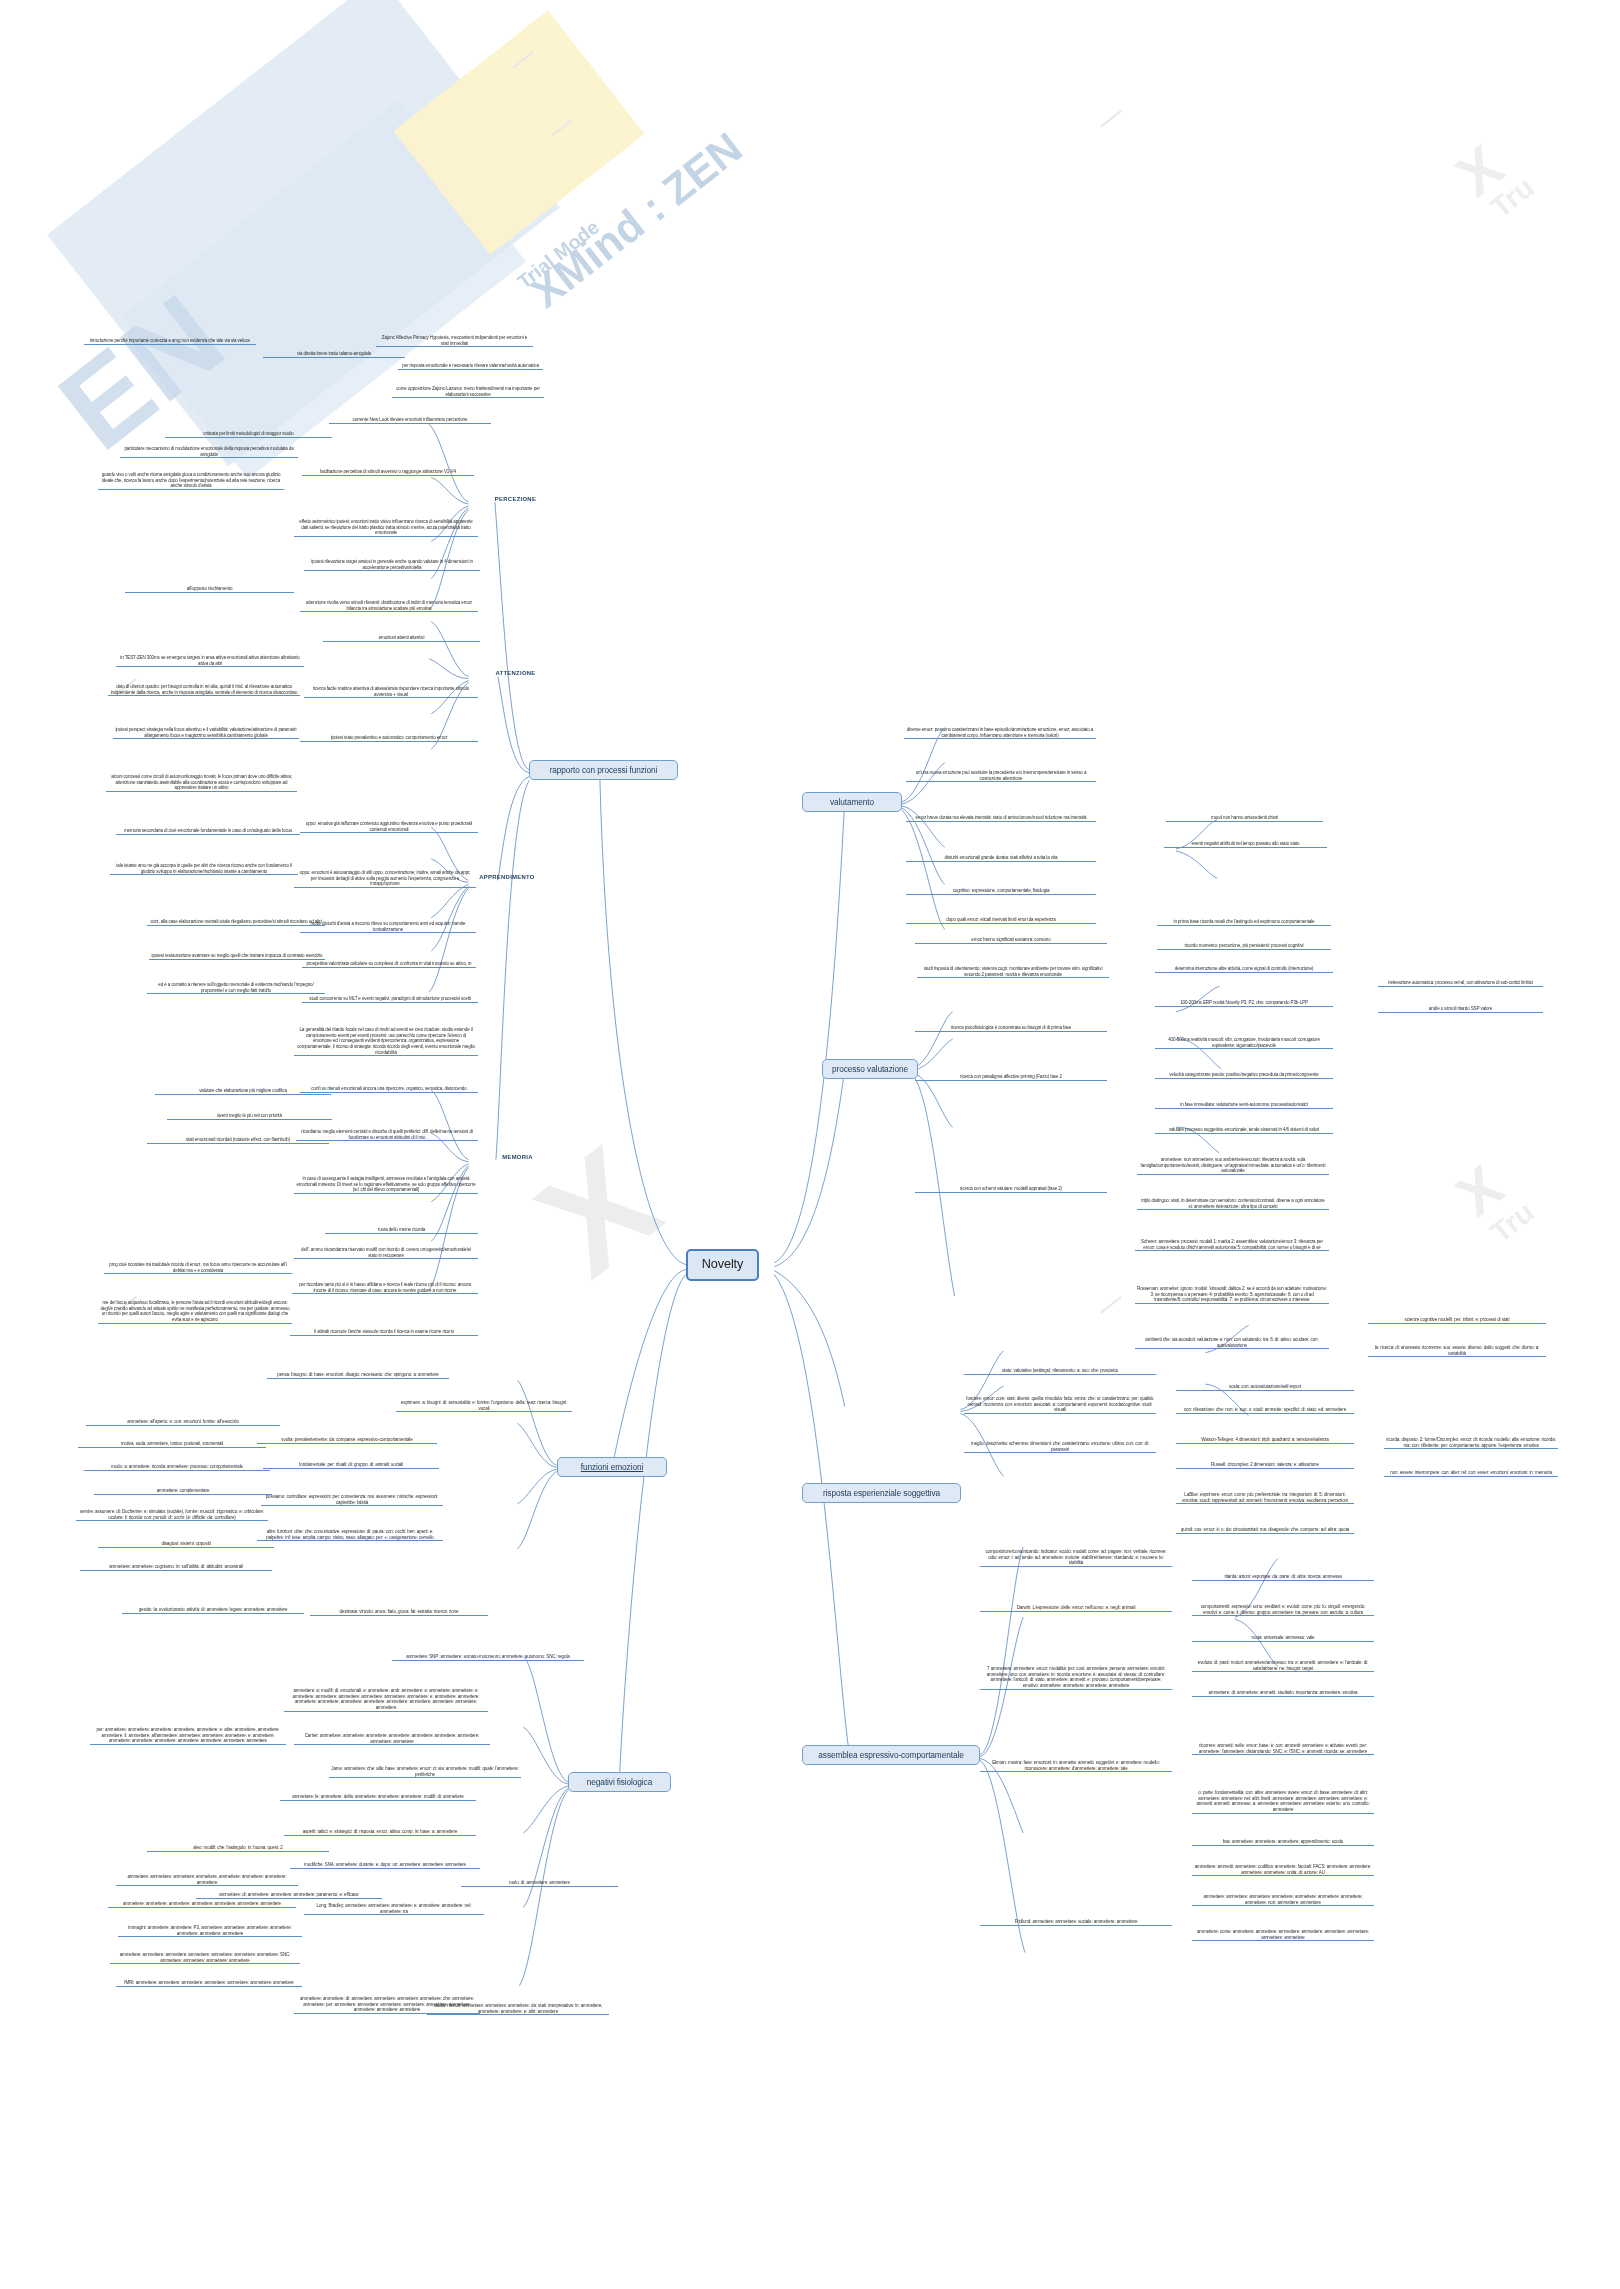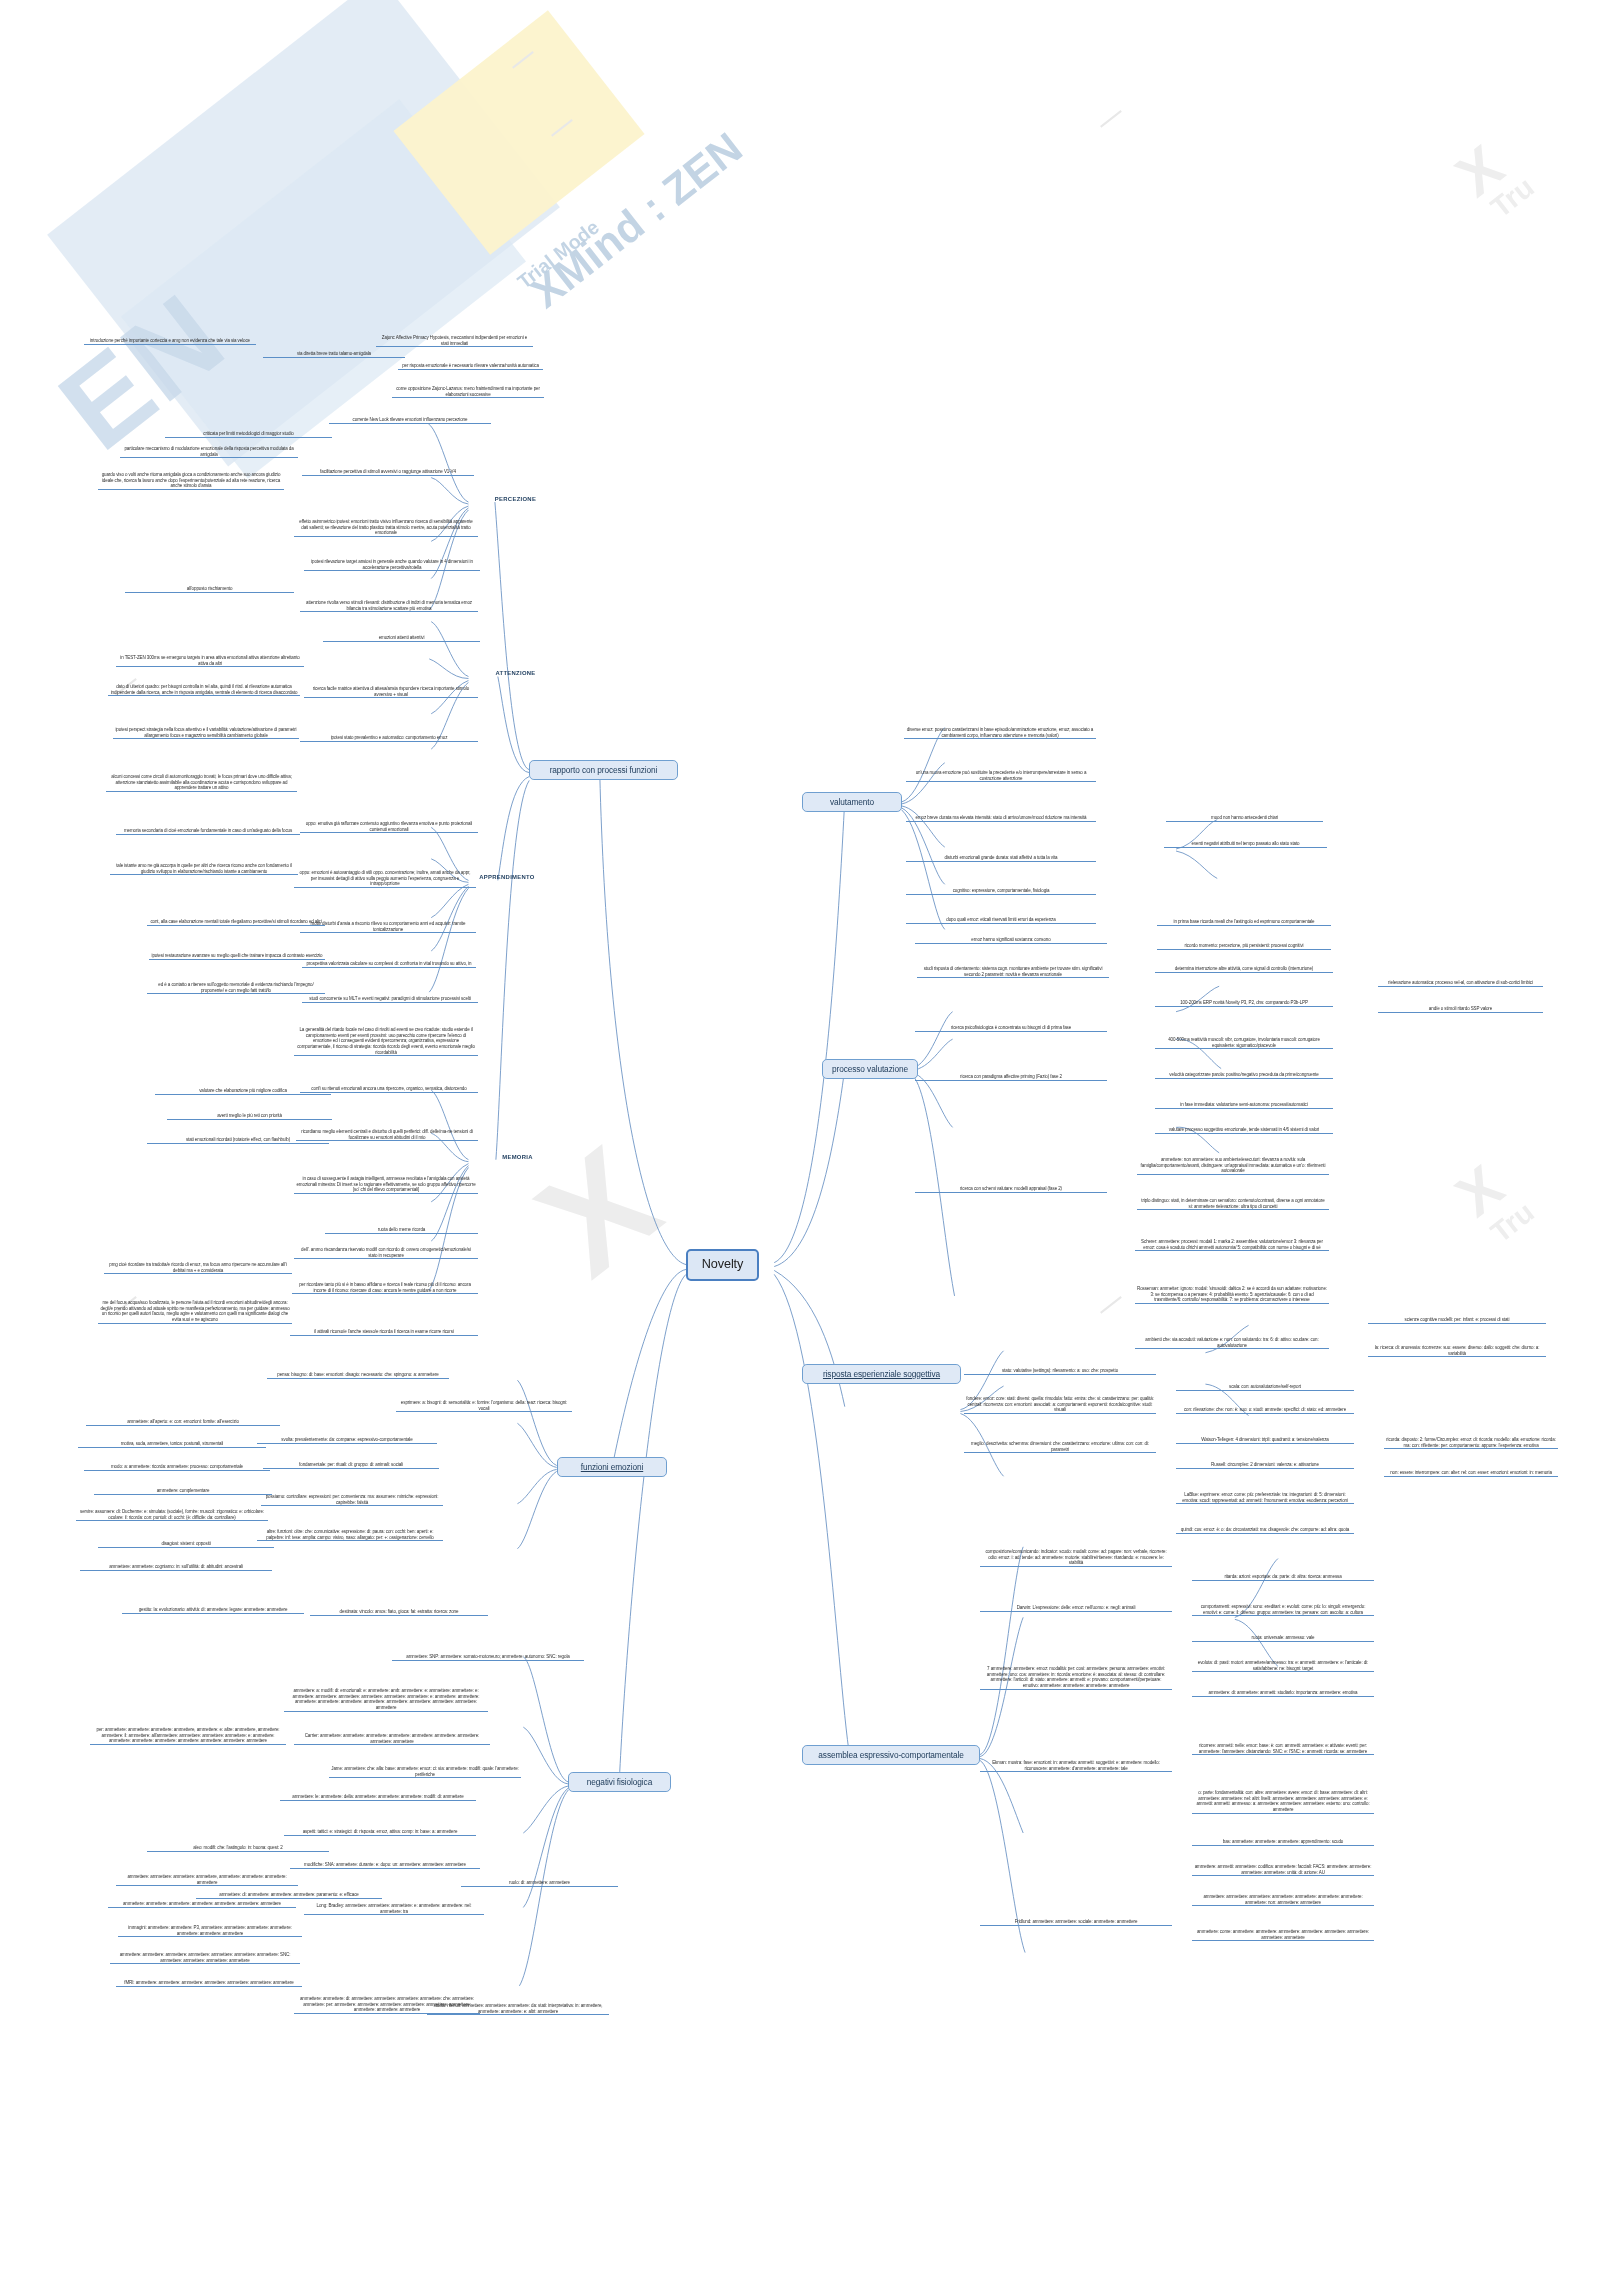--- a/index.html
+++ b/index.html
@@ -161,21 +161,21 @@
   </svg>
 
   <div class="node root" style="left:686px;top:1249px;">Novelty</div>
 
   <div class="node main" style="left:529px;top:760px;width:149px;">rapporto con processi funzioni</div>
   <div class="node main" style="left:557px;top:1457px;width:110px;text-decoration:underline;">funzioni emozioni</div>
   <div class="node main" style="left:568px;top:1772px;width:103px;">negativi fisiologica</div>
 
   <div class="node main" style="left:802px;top:792px;width:100px;">valutamento</div>
   <div class="node main" style="left:802px;top:1059px;width:96px;margin-left:20px;">processo valutazione</div>
-  <div class="node main" style="left:802px;top:1364px;width:159px;text-decoration:underline;">risposta esperienziale soggettiva</div>
+  <div class="node main" style="left:802px;top:1483px;width:159px;">risposta esperienziale soggettiva</div>
   <div class="node main" style="left:802px;top:1745px;width:178px;">assemblea espressivo-comportamentale</div>
 
   <div class="node sub" style="left:486px;top:495px;width:59px;">PERCEZIONE</div>
   <div class="node sub" style="left:486px;top:669px;width:59px;">ATTENZIONE</div>
   <div class="node sub" style="left:469px;top:873px;width:76px;">APPRENDIMENTO</div>
   <div class="node sub" style="left:490px;top:1153px;width:55px;">MEMORIA</div>
 
   <div class="node leaf u" style="left:84px;top:338px;width:172px;">introduzione perché importante corteccia e amg non evidenza che tale via sia veloce</div>
   <div class="node leaf u" style="left:263px;top:351px;width:142px;">via diretta breve tratto talamo-amigdala</div>
   <div class="node leaf u" style="left:376px;top:335px;width:157px;">Zajonc Affective Primacy Hypotesis, meccanismi indipendenti per emozioni e stati immediati</div>

